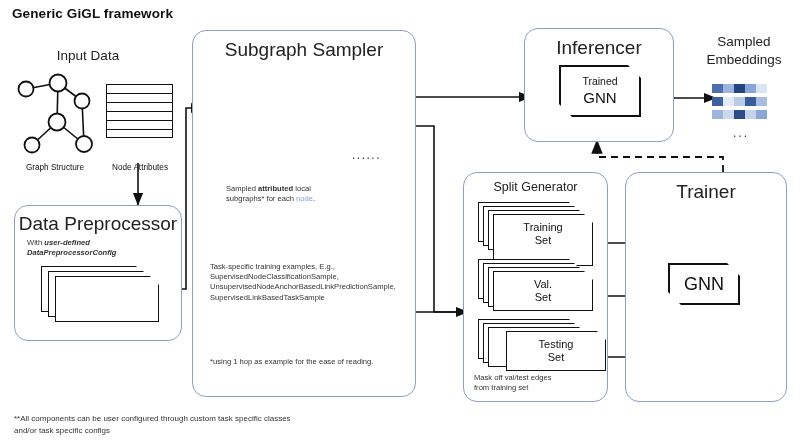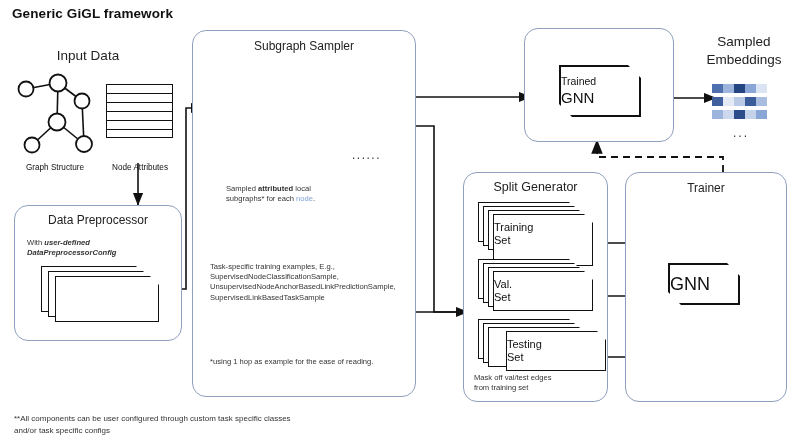--- a/index.html
+++ b/index.html
@@ -1,31 +1,31 @@
 <!DOCTYPE html>
 <html><head>
 <meta charset="utf-8">
 <style>
   html,body{margin:0;padding:0;background:#ffffff;}
   body{width:800px;height:444px;position:relative;overflow:hidden;
        font-family:"Liberation Sans","DejaVu Sans",sans-serif;color:#1a1a1a;}
   .abs{position:absolute;}
   .title{left:12px;top:6px;font-size:13.5px;font-weight:bold;color:#111;letter-spacing:.1px;}
   .grp{border:1.6px solid #8f9fbe;border-radius:14px;background:#fff;}
-  .grp-title{position:absolute;left:0;right:0;text-align:center;font-size:12px;color:#222;font-weight:400;}
+  .grp-title{position:absolute;left:0;right:0;text-align:center;font-size:19px;color:#222;font-weight:400;}
   .hdr{font-size:13.5px;color:#222;text-align:center;}
   .cap{font-size:7.6px;color:#333;line-height:1.34;}
   .cap b{font-weight:bold;}
   .cap i{font-style:italic;font-weight:bold;}
   .blue{color:#7fa2d8;}
   .docstack{position:absolute;}
   .doc{position:absolute;background:#fff;border:1.8px solid #111;
        box-sizing:border-box;
        clip-path:polygon(0 0, calc(100% - 9px) 0, 100% 9px, 100% 100%, 0 100%);}
-  .doc-lbl{position:absolute;left:0;right:0;font-size:11px;color:#111;line-height:1.15;}
+  .doc-lbl{position:absolute;left:0;right:0;text-align:center;font-size:11px;color:#111;line-height:1.15;}
   .gnnbox{position:absolute;background:#fff;border:2px solid #111;box-sizing:border-box;
           clip-path:polygon(0 0, calc(100% - 13px) 0, 100% 13px, 100% 100%, 13px 100%, 0 calc(100% - 13px));}
   svg{position:absolute;left:0;top:0;overflow:visible;}
   .emb-row{position:absolute;display:flex;}
   .emb-c{width:11px;height:9px;}
   .tbl{position:absolute;border:1.4px solid #111;background:#fff;box-sizing:border-box;}
   .tbl i{position:absolute;left:0;right:0;height:1.2px;background:#111;}
   .lbl-sm{position:absolute;font-size:8.2px;color:#111;text-align:center;white-space:nowrap;}
   .foot{font-size:8px;color:#333;line-height:1.45;}
 </style>
@@ -139,20 +139,21 @@
 <div class="abs cap" style="left:226px;top:184px;width:176px;text-align:left;">
   <span>Sampled </span><b>attributed</b><span> local</span><br>
   <span>subgraphs* for each </span><span class="blue">node</span><span>.</span>
 </div>
 
 <div class="abs cap" style="left:210px;top:262px;width:192px;">Task-specific training examples, E.g., SupervisedNodeClassificationSample, UnsupervisedNodeAnchorBasedLinkPredictionSample, SupervisedLinkBasedTaskSample</div>
 
 <div class="abs cap" style="left:210px;top:357px;width:190px;">*using 1 hop as example for the ease of reading.</div>
 
 <div class="abs grp" style="left:524px;top:28px;width:148px;height:112px;">
+  <div class="grp-title" style="top:8px;">Inferencer</div>
   <div class="gnnbox" style="left:34px;top:36px;width:82px;height:52px;">
     <div class="doc-lbl" style="top:8px;font-size:10.5px;">Trained</div>
     <div class="doc-lbl" style="top:22px;font-size:15px;">GNN</div>
   </div>
 </div>
 
 <div class="abs hdr" style="left:690px;top:33px;width:108px;line-height:1.3;"><span>Sampled</span><br><span>Embeddings</span></div>
 <div class="abs" id="embgrid" style="left:712px;top:84px;width:60px;height:40px;">
     <div class="emb-row" style="top: 0px; left: 0px;">
       <div class="emb-c" style="background: rgb(79, 111, 174);"></div>

